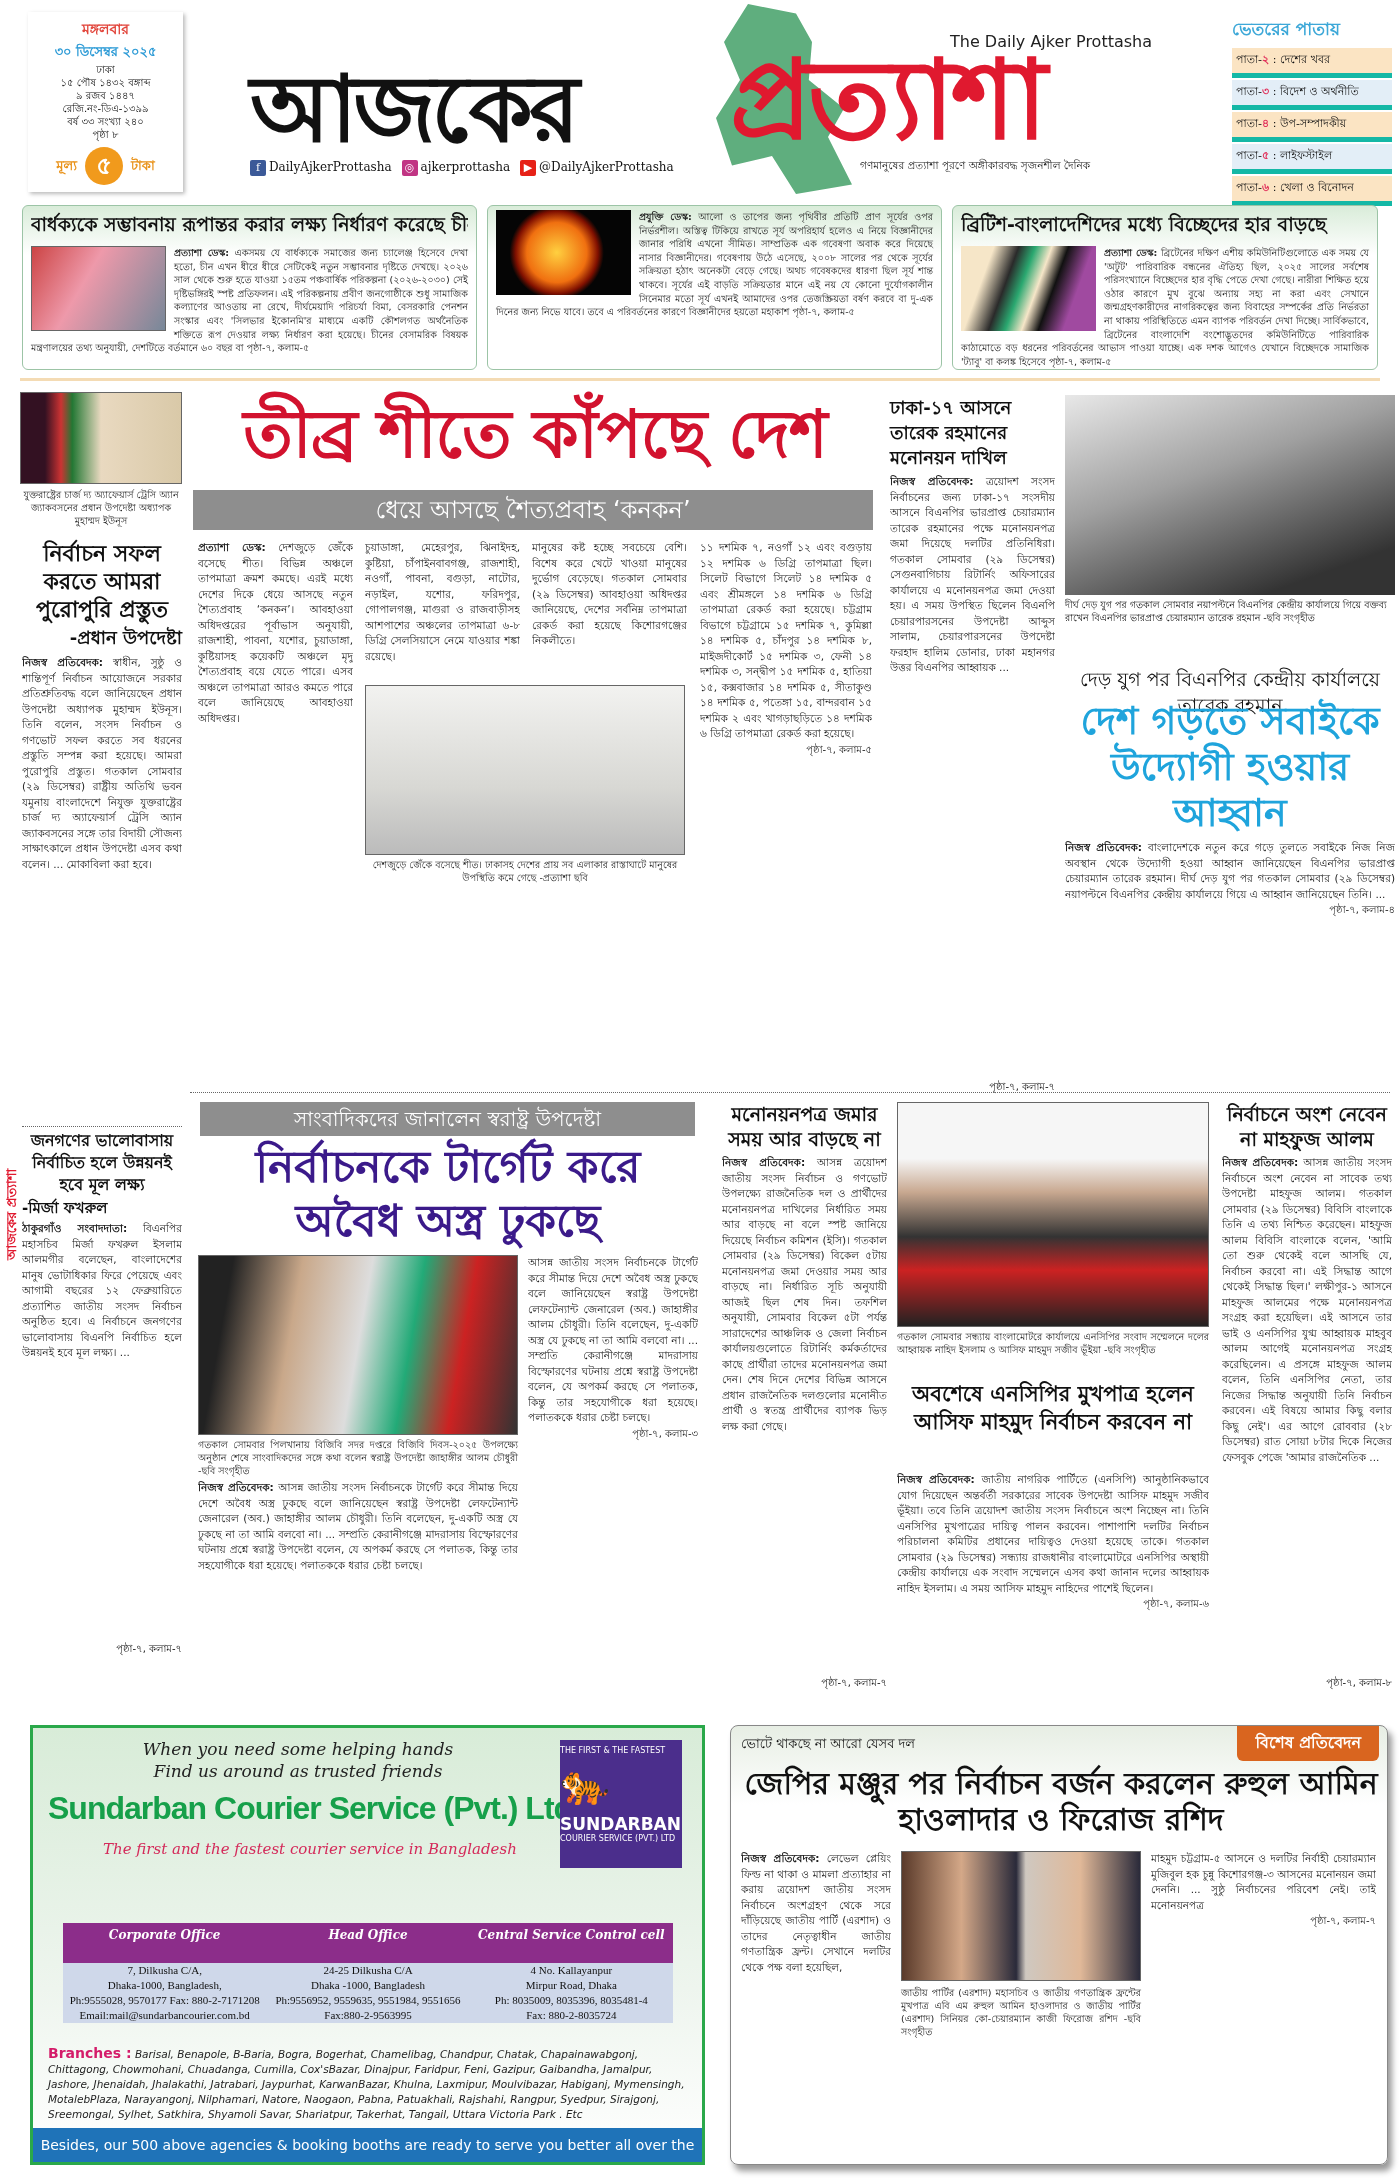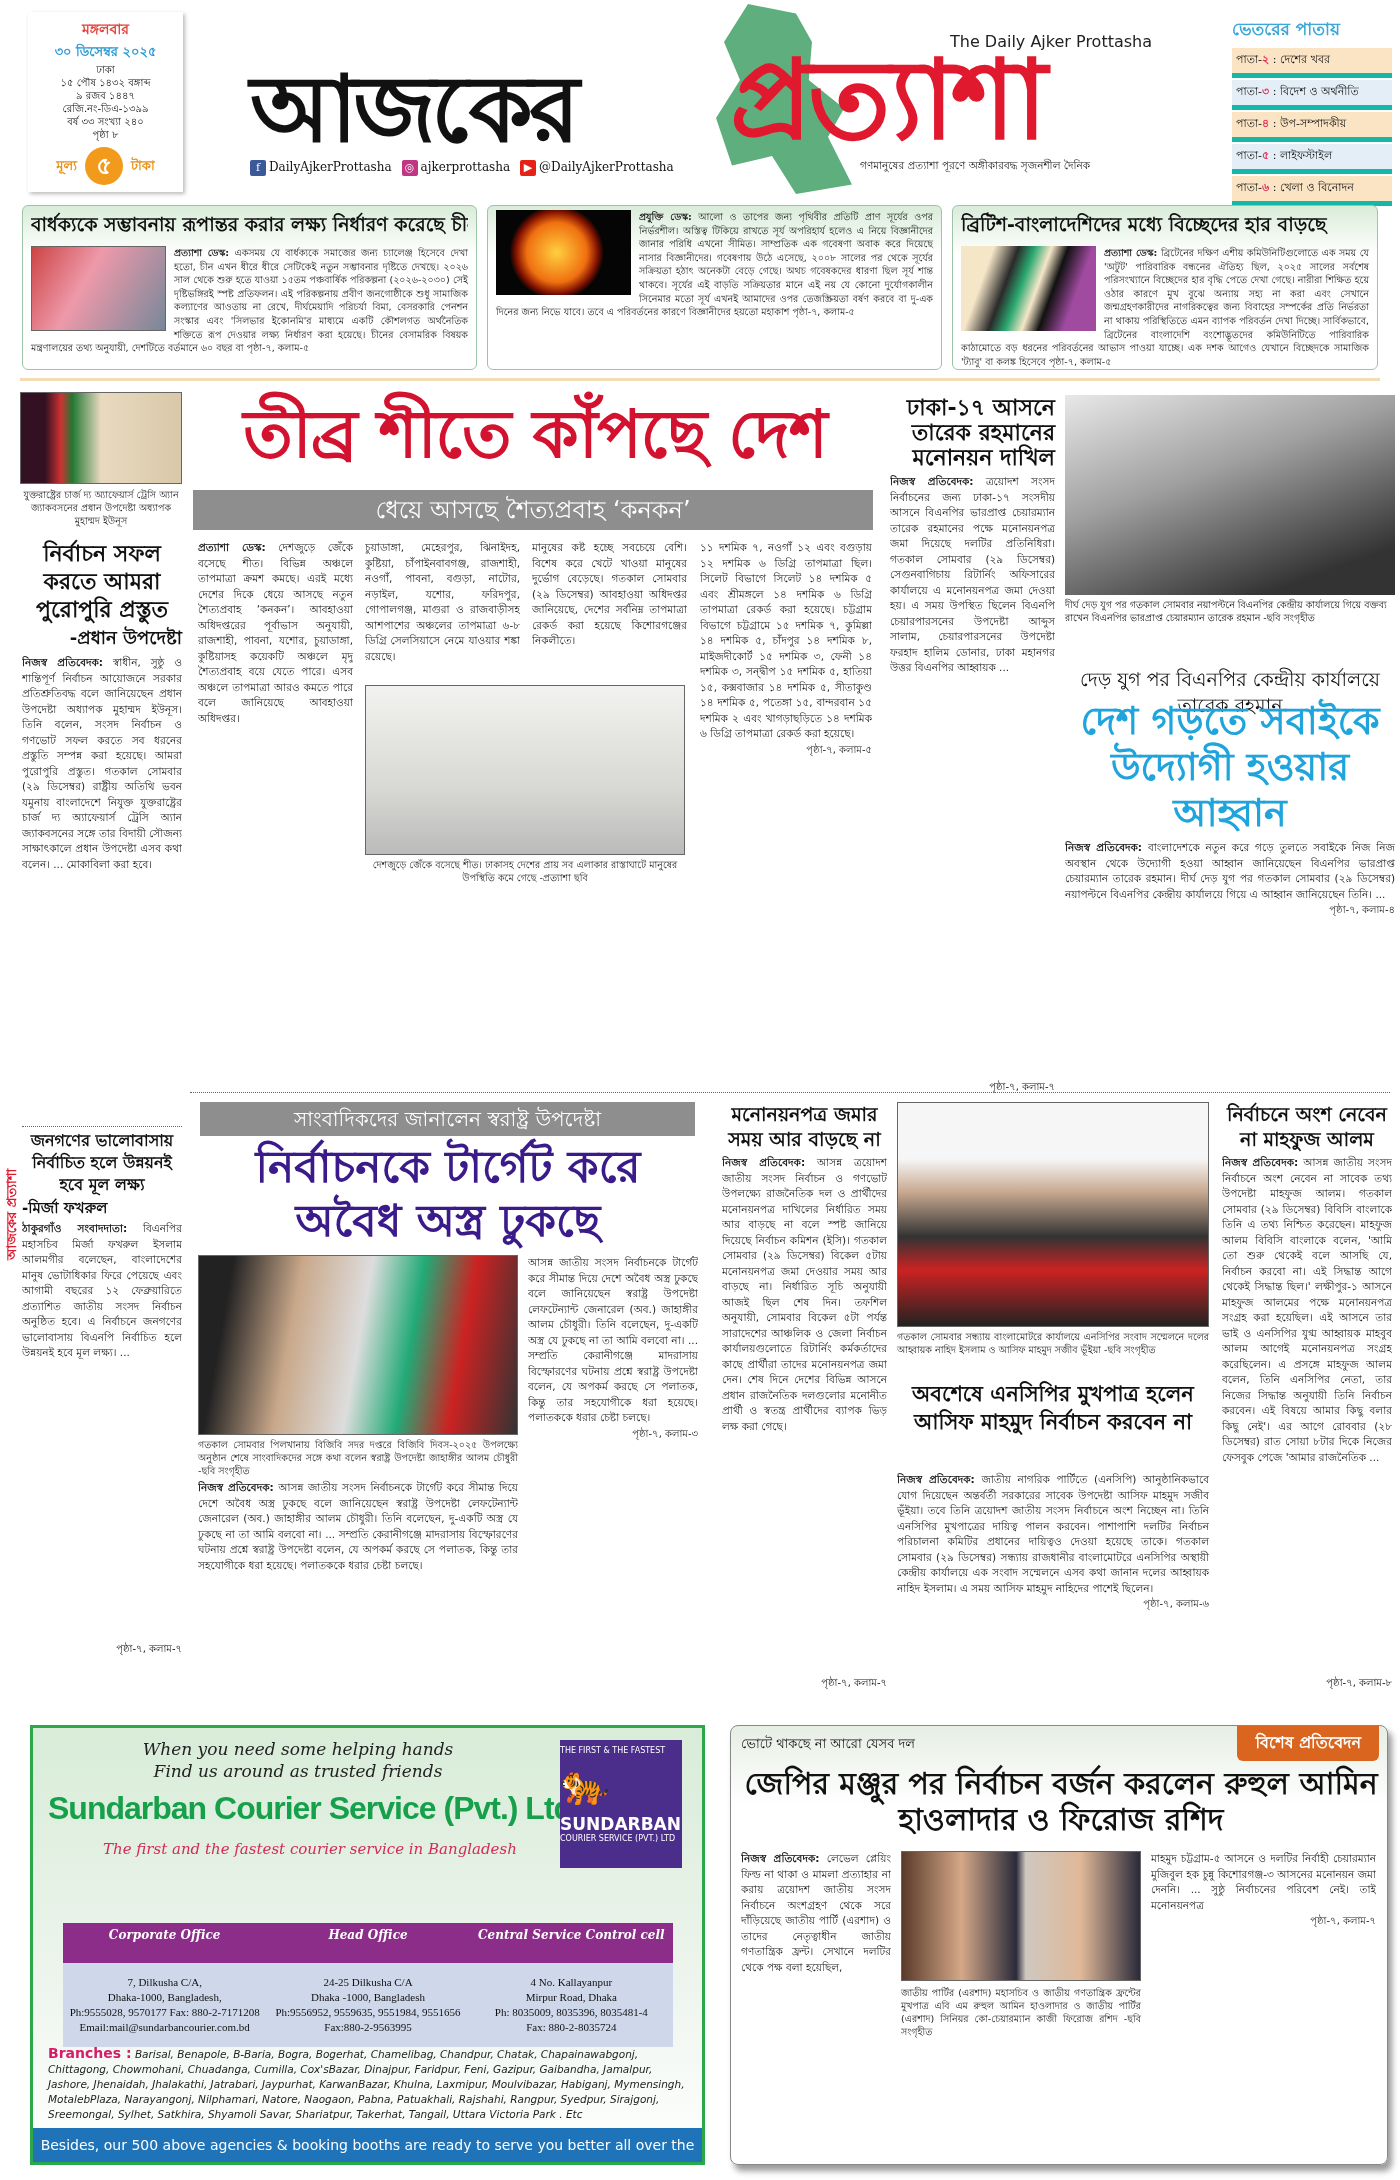--- a/index.html
+++ b/index.html
@@ -48,21 +48,21 @@
 #ad .slogan{position:absolute;left:100px;top:10px;font-family:"DejaVu Serif",serif;font-style:italic;font-size:17px;line-height:22px;text-align:center;width:330px;color:#222}
 #ad .name{position:absolute;left:15px;top:62px;font-size:32px;font-weight:bold;color:#16a04a;letter-spacing:-1px;font-family:"Liberation Sans",sans-serif}
 #ad .sub{position:absolute;left:70px;top:112px;font-family:"DejaVu Serif",serif;font-style:italic;font-size:15px;color:#d42a5a}
 #ad .badge{position:absolute;left:527px;top:12px;width:122px;height:128px;background:#4b2e8c;color:#fff;font-size:8px;padding-top:6px}
 #ad .badge .tiger{font-size:40px;color:#f0c030;margin:6px 0}
 #ad .badge .bn{font-size:17px;font-weight:bold}
 #ad .services{position:absolute;left:15px;top:150px;font-family:"DejaVu Serif",serif;font-style:italic;font-size:14px;color:#2b2b7a}
 #ad .services .lbl{font-size:26px;font-weight:bold;color:#d41c3a}
 #ad .offices{position:absolute;left:30px;top:195px;width:610px}
 #ad .ohead{display:flex;background:#8c2d8a;color:#fff;font-family:"DejaVu Serif",serif;font-style:italic;font-weight:bold;font-size:12px;height:40px;line-height:24px}
-#ad .obody{display:flex;background:#cfd8ea;font-family:"Liberation Serif",serif;font-size:11px;line-height:15px;padding:12px 0}
+#ad .obody{display:flex;background:#cfd8ea;font-family:"Liberation Serif",serif;font-size:11px;line-height:15px;padding:0 0}
 #ad .ohead div,#ad .obody div{flex:1;text-align:center}
 #ad .branches{position:absolute;left:15px;top:318px;width:640px;font-size:10.5px;font-style:italic;line-height:15px;color:#222}
 #ad .branches .lbl{color:#d41c6a;font-weight:bold;font-style:normal;font-size:14px}
 #ad .footer{position:absolute;left:0;bottom:0;width:100%;height:34px;background:#1f73b8;color:#fff;text-align:center;font-size:14px;line-height:34px}
 #special{left:730px;top:1725px;width:658px;height:440px;border:1px solid #888;border-radius:8px;background:linear-gradient(#e7eee4,#fff 18%);box-shadow:4px 6px 6px #999}
 #special .tag{position:absolute;right:8px;top:0;background:#d9651f;color:#fff;font-size:16px;padding:4px 18px;border-radius:0 0 6px 6px;font-weight:bold}
 #special .kick{position:absolute;left:10px;top:8px;font-size:13px}
 #special .hd{position:absolute;left:10px;top:40px;width:640px;font-size:30px;font-weight:bold;text-align:center;line-height:36px}
 </style>
 </head>
@@ -143,21 +143,21 @@
 <div id="lead-head" class="abs">তীব্র শীতে কাঁপছে দেশ</div>
 <div id="lead-kicker" class="abs">ধেয়ে আসছে শৈত্যপ্রবাহ ‘কনকন’</div>
 <div class="abs body-text" style="left:198px;top:540px;width:155px;height:540px;overflow:hidden"><b>প্রত্যাশা ডেস্ক:</b> <span>দেশজুড়ে জেঁকে বসেছে শীত। বিভিন্ন অঞ্চলে তাপমাত্রা ক্রমশ কমছে। এরই মধ্যে দেশের দিকে ধেয়ে আসছে নতুন শৈত্যপ্রবাহ ‘কনকন’। আবহাওয়া অধিদপ্তরের পূর্বাভাস অনুযায়ী, রাজশাহী, পাবনা, যশোর, চুয়াডাঙ্গা, কুষ্টিয়াসহ কয়েকটি অঞ্চলে মৃদু শৈত্যপ্রবাহ বয়ে যেতে পারে। এসব অঞ্চলে তাপমাত্রা আরও কমতে পারে বলে জানিয়েছে আবহাওয়া অধিদপ্তর।</span></div>
 <div class="abs body-text" style="left:365px;top:540px;width:155px;height:140px;overflow:hidden">চুয়াডাঙ্গা, মেহেরপুর, ঝিনাইদহ, কুষ্টিয়া, চাঁপাইনবাবগঞ্জ, রাজশাহী, নওগাঁ, পাবনা, বগুড়া, নাটোর, নড়াইল, যশোর, ফরিদপুর, গোপালগঞ্জ, মাগুরা ও রাজবাড়ীসহ আশপাশের অঞ্চলের তাপমাত্রা ৬-৮ ডিগ্রি সেলসিয়াসে নেমে যাওয়ার শঙ্কা রয়েছে।</div>
 <div class="abs body-text" style="left:532px;top:540px;width:155px;height:140px;overflow:hidden">মানুষের কষ্ট হচ্ছে সবচেয়ে বেশি। বিশেষ করে খেটে খাওয়া মানুষের দুর্ভোগ বেড়েছে। গতকাল সোমবার (২৯ ডিসেম্বর) আবহাওয়া অধিদপ্তর জানিয়েছে, দেশের সর্বনিম্ন তাপমাত্রা রেকর্ড করা হয়েছে কিশোরগঞ্জের নিকলীতে।</div>
 <div class="abs photo" style="left:365px;top:685px;width:320px;height:170px;background:linear-gradient(#f2f2f0,#d8d8d4 60%,#bbb 100%)"></div>
 <div class="abs caption" style="left:365px;top:858px;width:320px"><span>দেশজুড়ে জেঁকে বসেছে শীত। ঢাকাসহ দেশের প্রায় সব এলাকার রাস্তাঘাটে মানুষের উপস্থিতি কমে গেছে</span> <span>-প্রত্যাশা ছবি</span></div>
 <div class="abs body-text" style="left:700px;top:540px;width:172px;height:540px;overflow:hidden"><span>১১ দশমিক ৭, নওগাঁ ১২ এবং বগুড়ায় ১২ দশমিক ৬ ডিগ্রি তাপমাত্রা ছিল। সিলেট বিভাগে সিলেট ১৪ দশমিক ৫ এবং শ্রীমঙ্গলে ১৪ দশমিক ৬ ডিগ্রি তাপমাত্রা রেকর্ড করা হয়েছে। চট্টগ্রাম বিভাগে চট্টগ্রামে ১৫ দশমিক ৭, কুমিল্লা ১৪ দশমিক ৫, চাঁদপুর ১৪ দশমিক ৮, মাইজদীকোর্ট ১৫ দশমিক ৩, ফেনী ১৪ দশমিক ৩, সন্দ্বীপ ১৫ দশমিক ৫, হাতিয়া ১৫, কক্সবাজার ১৪ দশমিক ৫, সীতাকুণ্ড ১৪ দশমিক ৫, পতেঙ্গা ১৫, বান্দরবান ১৫ দশমিক ২ এবং খাগড়াছড়িতে ১৪ দশমিক ৬ ডিগ্রি তাপমাত্রা রেকর্ড করা হয়েছে।</span> <span class="jump">পৃষ্ঠা-৭, কলাম-৫</span></div>
 
 <div class="abs" style="left:890px;top:395px;width:165px">
-  <div style="font-size:22px;font-weight:bold;text-align:right;line-height:25px">ঢাকা-১৭ আসনে তারেক রহমানের মনোনয়ন দাখিল</div>
+  <div style="font-size:18px;font-weight:bold;text-align:left;line-height:25px">ঢাকা-১৭ আসনে তারেক রহমানের মনোনয়ন দাখিল</div>
   <div class="body-text" style="height:605px;overflow:hidden;margin-top:4px"><b>নিজস্ব প্রতিবেদক:</b> <span>ত্রয়োদশ সংসদ নির্বাচনের জন্য ঢাকা-১৭ সংসদীয় আসনে বিএনপির ভারপ্রাপ্ত চেয়ারম্যান তারেক রহমানের পক্ষে মনোনয়নপত্র জমা দিয়েছে দলটির প্রতিনিধিরা। গতকাল সোমবার (২৯ ডিসেম্বর) সেগুনবাগিচায় রিটার্নিং অফিসারের কার্যালয়ে এ মনোনয়নপত্র জমা দেওয়া হয়। এ সময় উপস্থিত ছিলেন বিএনপি চেয়ারপারসনের উপদেষ্টা আব্দুস সালাম, চেয়ারপারসনের উপদেষ্টা ফরহাদ হালিম ডোনার, ঢাকা মহানগর উত্তর বিএনপির আহ্বায়ক ...</span></div>
   <span class="jump">পৃষ্ঠা-৭, কলাম-৭</span>
 </div>
 
 <div id="right-photo" class="abs"></div>
 <div id="right-cap" class="abs"><span>দীর্ঘ দেড় যুগ পর গতকাল সোমবার নয়াপল্টনে বিএনপির কেন্দ্রীয় কার্যালয়ে গিয়ে বক্তব্য রাখেন বিএনপির ভারপ্রাপ্ত চেয়ারম্যান তারেক রহমান</span> <span>-ছবি সংগৃহীত</span></div>
 <div id="right-sub" class="abs">দেড় যুগ পর বিএনপির কেন্দ্রীয় কার্যালয়ে তারেক রহমান</div>
 <div id="right-head" class="abs">দেশ গড়তে সবাইকে উদ্যোগী হওয়ার আহ্বান</div>
 <div class="abs body-text" style="left:1065px;top:840px;width:330px;height:235px;overflow:hidden"><b>নিজস্ব প্রতিবেদক:</b> <span>বাংলাদেশকে নতুন করে গড়ে তুলতে সবাইকে নিজ নিজ অবস্থান থেকে উদ্যোগী হওয়া আহ্বান জানিয়েছেন বিএনপির ভারপ্রাপ্ত চেয়ারম্যান তারেক রহমান। দীর্ঘ দেড় যুগ পর গতকাল সোমবার (২৯ ডিসেম্বর) নয়াপল্টনে বিএনপির কেন্দ্রীয় কার্যালয়ে গিয়ে এ আহ্বান জানিয়েছেন তিনি। ...</span> <span class="jump">পৃষ্ঠা-৭, কলাম-৪</span></div>
 

